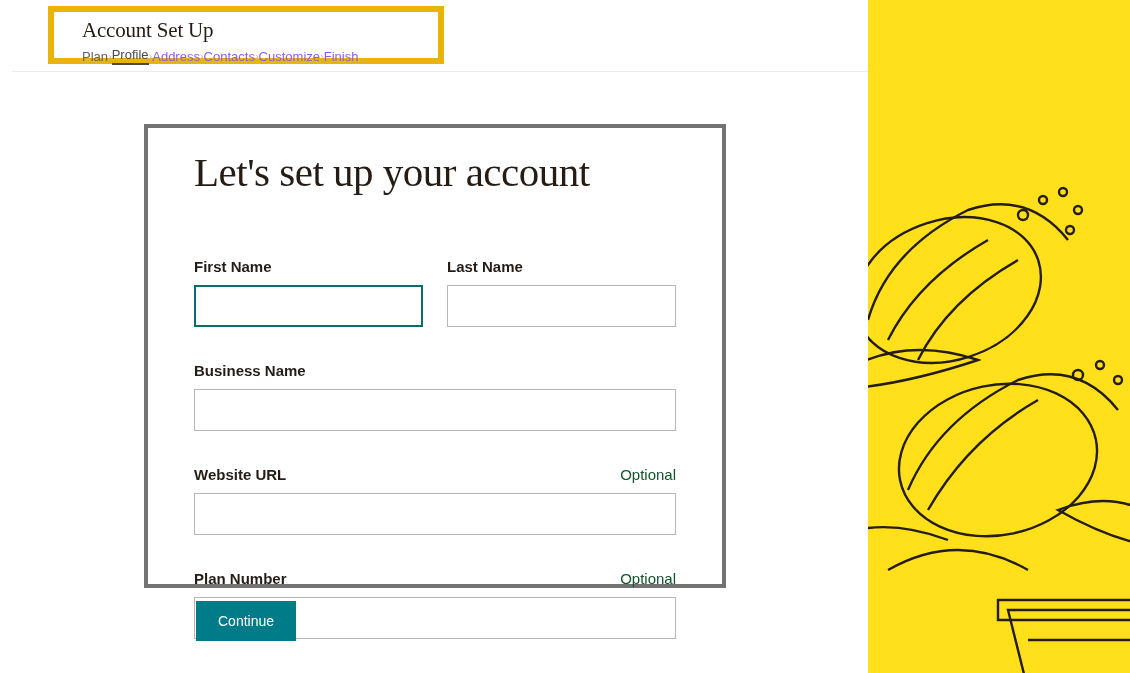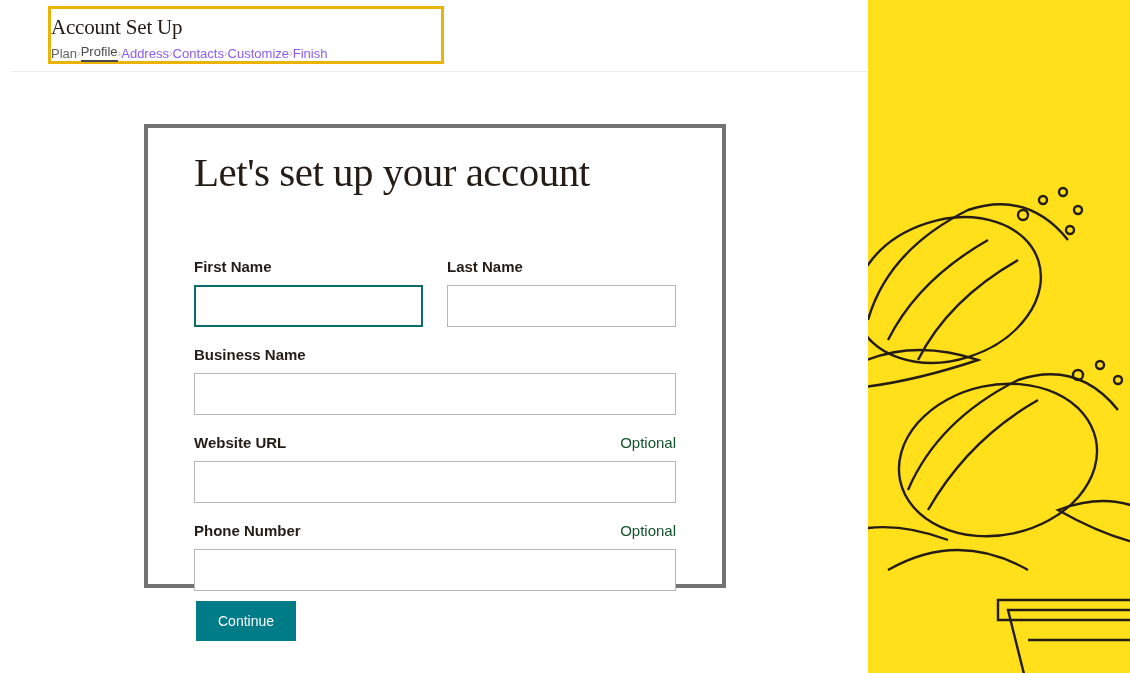--- a/index.html
+++ b/index.html
@@ -42,22 +42,22 @@
     background: #fff;
   }
 
   
   .header-box {
     position: absolute;
     left: 48px;
     top: 6px;
     width: 396px;
     height: 58px;
-    border: 3px solid #eab308;
-    padding: 6px 12px 6px 0;
+    border: 6px solid #eab308;
+    padding: 6px 12px 6px 28px;
   }
   .page-title-serif {
     font-family: Georgia, "Times New Roman", serif;
     font-size: 21px;
     font-weight: 500;
     letter-spacing: -0.2px;
     color: #241c15;
   }
   .breadcrumb {
     display: flex;
@@ -107,21 +107,21 @@
     font-size: 41px;
     letter-spacing: -0.5px;
     color: #241c15;
     margin-top: 4px;
     margin-bottom: 62px;
   }
 
   .row {
     display: flex;
     gap: 24px;
-    margin-bottom: 19px;
+    margin-bottom: 35px;
   }
   .field {
     flex: 1;
     display: flex;
     flex-direction: column;
   }
   .full { width: 100%; }
 
   .label-line {
     display: flex;
@@ -258,21 +258,21 @@
           <span class="label">Website URL</span>
           <span class="hint">Optional</span>
         </div>
         <input class="text" type="text" value="" style="">
       </div>
     </div>
 
     <div class="row">
       <div class="field full">
         <div class="label-line">
-          <span class="label">Phone Number</span>
+          <span class="label">Plan Number</span>
           <span class="hint">Optional</span>
         </div>
         <input class="text" type="text" value="" style="">
       </div>
     </div>
 
   </div>
 
   <button class="continue-btn">Continue</button>
 

